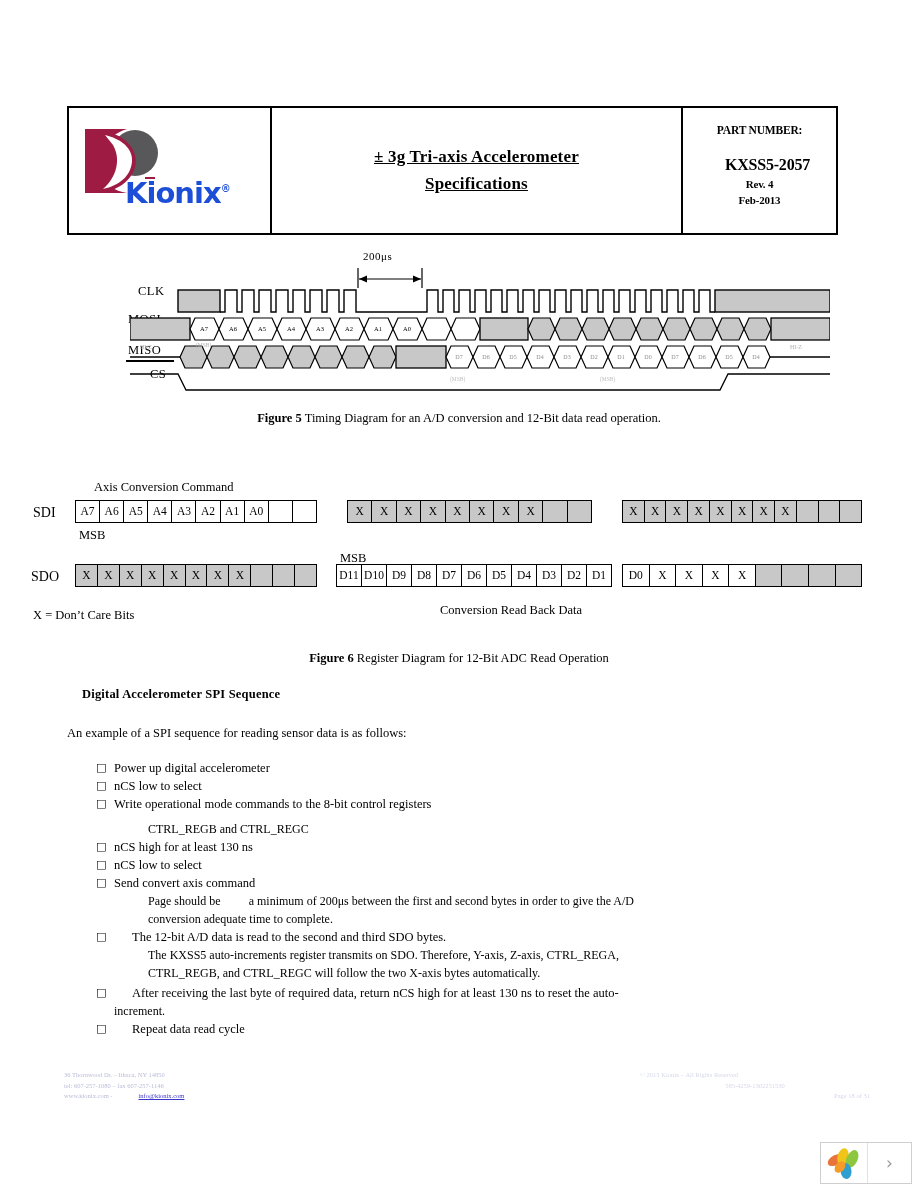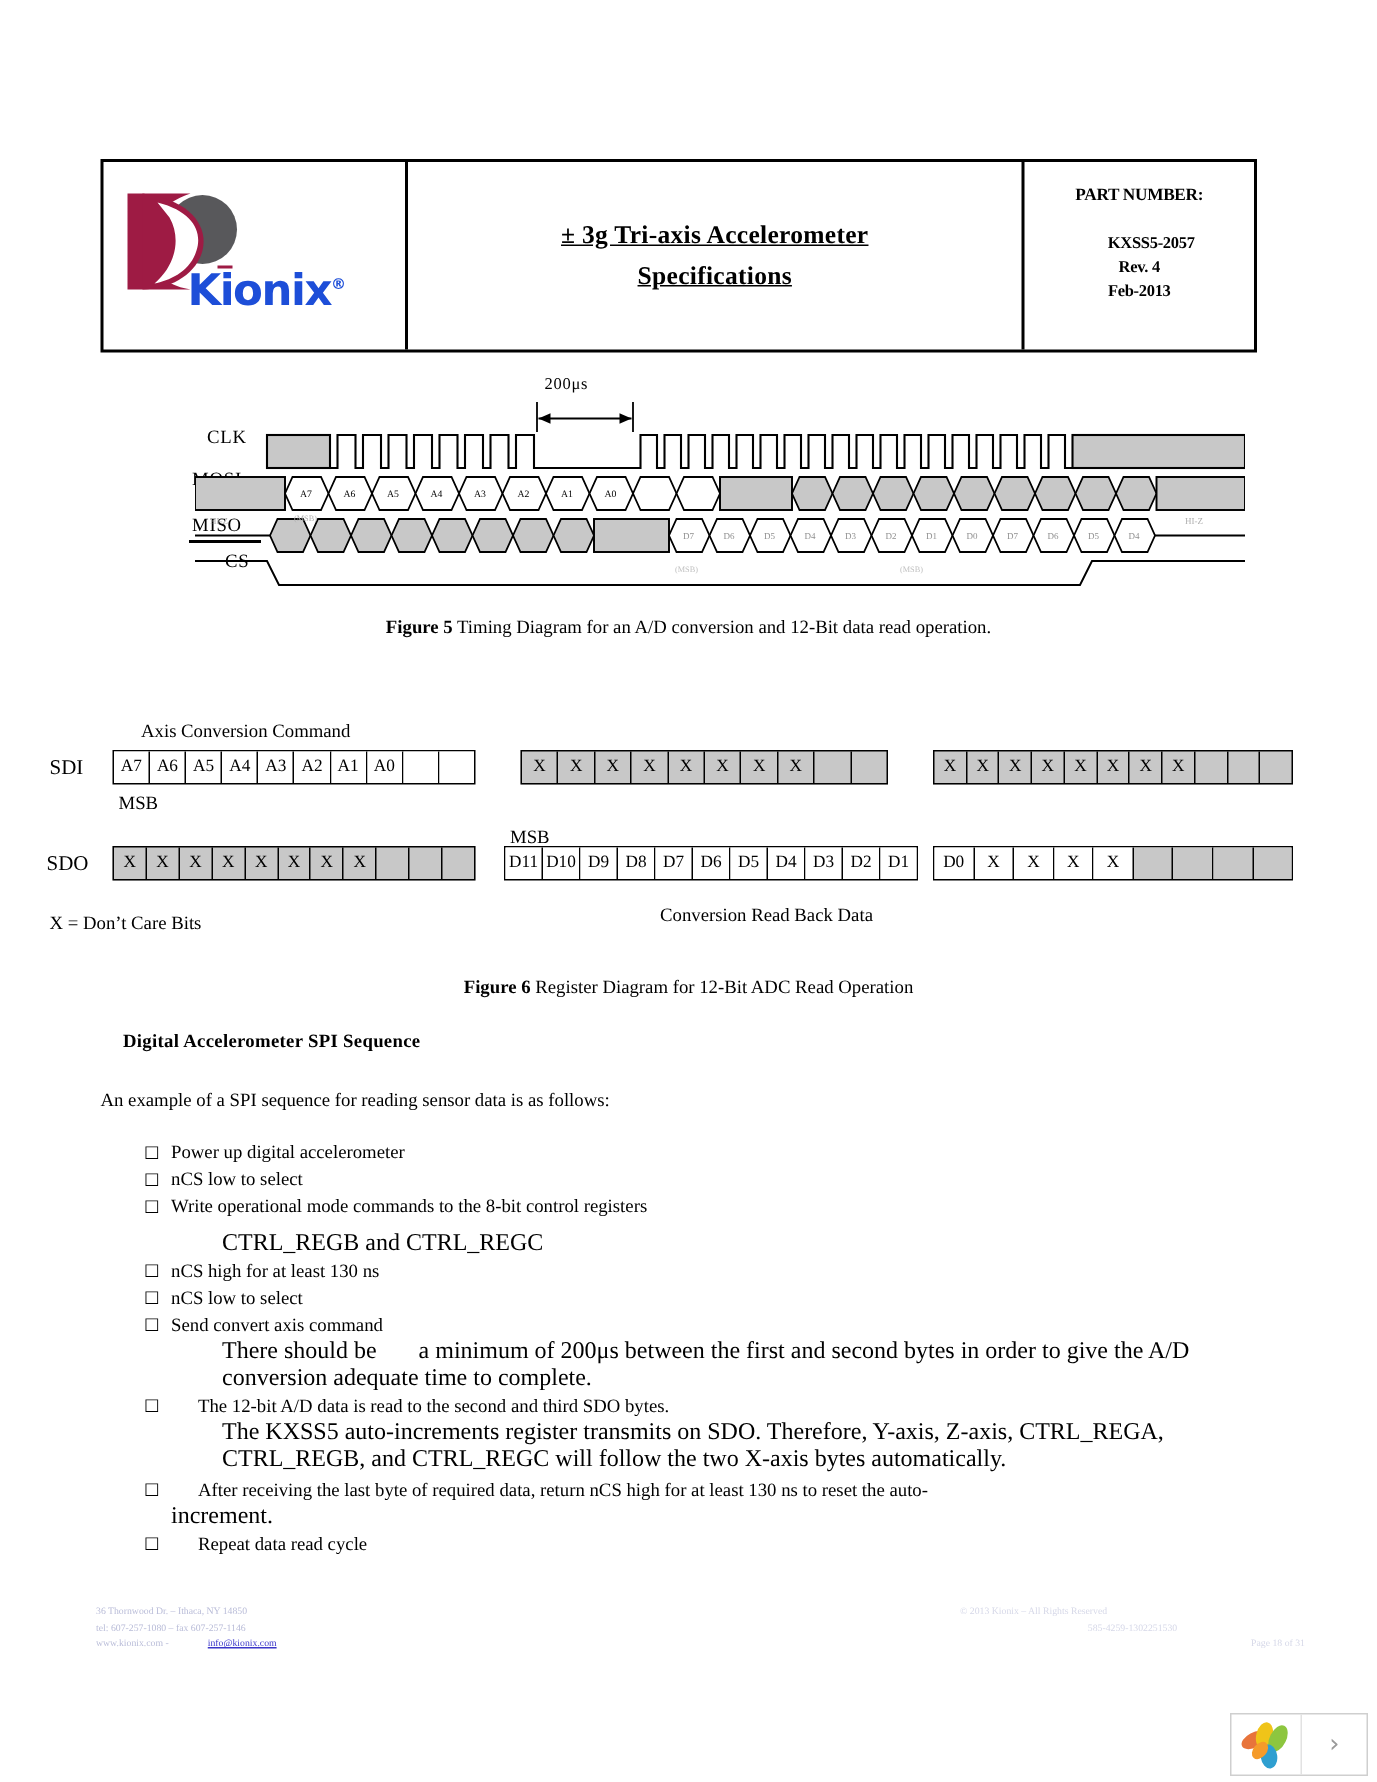--- a/index.html
+++ b/index.html
@@ -36,21 +36,21 @@
     display:flex;flex-direction:column;align-items:center;justify-content:flex-start;
     padding-top:16px;
     box-sizing:border-box;
   }
   .hdr-title{
     text-align:center;font-size:17px;font-weight:bold;line-height:1.55;
     letter-spacing:0.2px;
     text-decoration:underline;
   }
   .hdr-part-label{font-size:11.5px;font-weight:bold;letter-spacing:-0.2px;}
-  .hdr-part-num{font-size:11px;font-weight:bold;margin-top:20px;letter-spacing:-0.2px;margin-left:16px;}
+  .hdr-part-num{font-size:16px;font-weight:bold;margin-top:20px;letter-spacing:-0.2px;margin-left:16px;}
   .hdr-rev{font-size:11px;font-weight:bold;margin-top:4px;letter-spacing:-0.2px;}
   .hdr-date{font-size:11px;font-weight:bold;margin-top:4px;letter-spacing:-0.2px;}
 
   
   .logo-wrap{position:absolute;left:14px;top:19px;width:176px;height:94px;}
   .logo-mark{position:absolute;left:0;top:0;width:88px;height:68px;}
   .logo-word{
     position:absolute;left:42px;top:52px;
     font-family:"DejaVu Sans", sans-serif;
     font-weight:bold;font-size:29px;color:#1d4ed8;letter-spacing:-1px;
@@ -95,21 +95,21 @@
     position:absolute;font-size:12.5px;font-weight:bold;letter-spacing:0.2px;
   }
   .para{position:absolute;font-size:12.5px;line-height:18px;}
   .bullet-list{position:absolute;}
   .bullet-row{position:relative;font-size:12.5px;line-height:18px;min-height:18px;}
   .bullet-glyph{
     position:absolute;left:0;top:0;width:12px;text-align:left;
     font-family:"DejaVu Sans", sans-serif;font-size:11px;
   }
   .bullet-text{display:block;}
-  .sub-line{font-size:16px;line-height:18px;}
+  .sub-line{font-size:12px;line-height:18px;}
 
   
   .footer{position:absolute;left:0;top:1066px;width:918px;height:48px;}
   .footer-left{
     position:absolute;left:64px;top:4px;font-size:6.5px;color:#b9bcd8;
     line-height:10.5px;font-family:"Liberation Serif",serif;
   }
   .footer-left .email{color:#3a35c9;text-decoration:underline;}
   .footer-right{
     position:absolute;left:640px;top:4px;width:230px;font-size:6.5px;
@@ -443,21 +443,21 @@
       <span class="bullet-glyph">□</span>
       <span class="bullet-text">nCS low to select</span>
     </div>
 
     <div class="bullet-row" style="padding-left:18px;">
       <span class="bullet-glyph">□</span>
       <span class="bullet-text">Send convert axis command</span>
     </div>
 
     <div class="sub-line" style="padding-left:52px;">
-      <span>There should be</span><span style="display:inline-block;width:28px;"></span><span>a minimum of 200μs between the first and second bytes in order to give the A/D</span>
+      <span>Page should be</span><span style="display:inline-block;width:28px;"></span><span>a minimum of 200μs between the first and second bytes in order to give the A/D</span>
     </div>
     <div class="sub-line" style="padding-left:52px;">conversion adequate time to complete.</div>
 
     <div class="bullet-row" style="padding-left:36px;">
       <span class="bullet-glyph">□</span>
       <span class="bullet-text">The 12-bit A/D data is read to the second and third SDO bytes.</span>
     </div>
 
     <div class="sub-line" style="padding-left:52px;">The KXSS5 auto-increments register transmits on SDO.   Therefore, Y-axis, Z-axis, CTRL_REGA,</div>
     <div class="sub-line" style="padding-left:52px;">CTRL_REGB, and CTRL_REGC will follow the two X-axis bytes automatically.</div>

